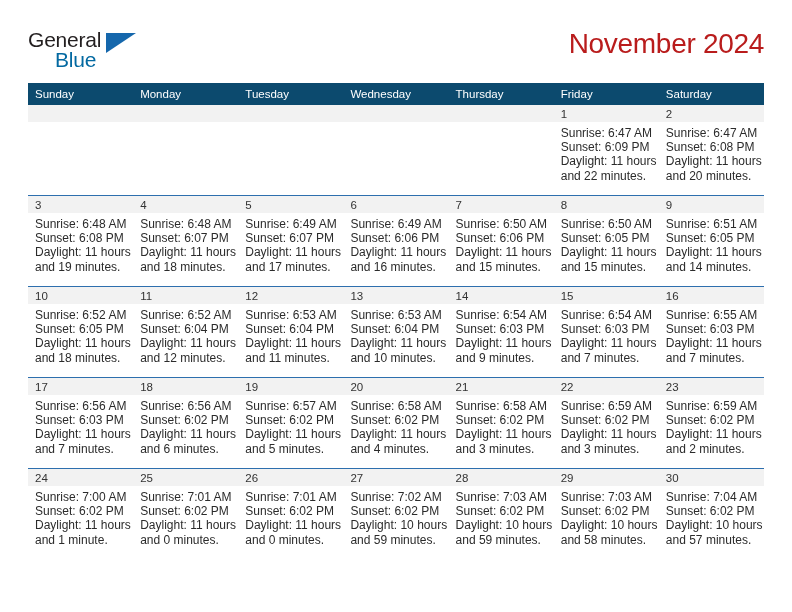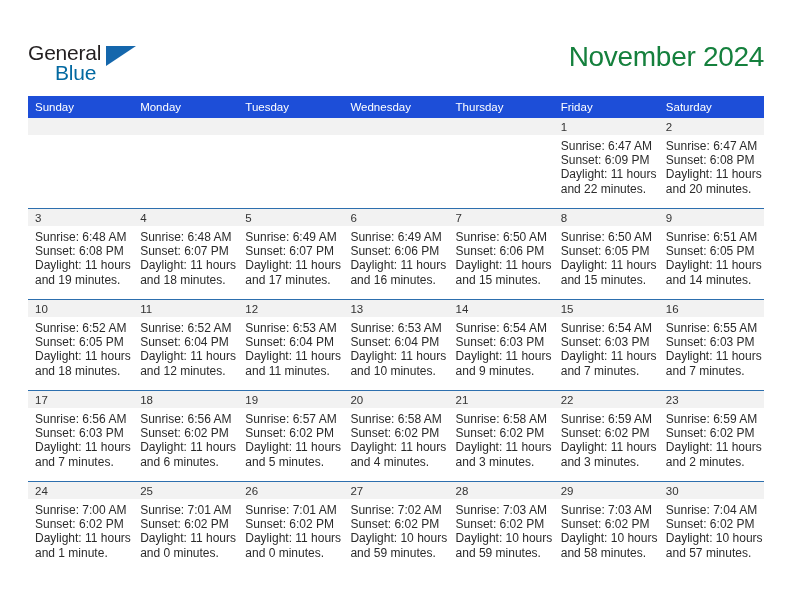--- a/index.html
+++ b/index.html
@@ -13,21 +13,21 @@
     font-family: "Liberation Sans", sans-serif;
     color: #1a1a1a;
     overflow: hidden;
   }
 
   .page {
     position: relative;
     width: 792px;
     height: 480px;
     box-sizing: border-box;
-    padding: 16px 28px;
+    padding: 3px 28px;
   }
 
   
   .header {
     display: flex;
     align-items: flex-start;
     justify-content: space-between;
     height: 76px;
     padding-top: 26px;
     box-sizing: border-box;
@@ -68,41 +68,41 @@
     border-bottom: 20px solid transparent;
   }
 
   .title-block {
     text-align: right;
     padding-top: 0px;
   }
   .cal-title {
     font-size: 28px;
     font-weight: normal;
-    color: #15803d;
+    color: #b91c1c;
     line-height: 1.1;
     letter-spacing: -0.3px;
     text-align: right;
   }
   .cal-subtitle {
     font-size: 14px;
     color: #1a1a1a;
     margin-top: 9px;
     letter-spacing: 0.05px;
   }
 
   
   .calendar {
     width: 736px;
     border-collapse: collapse;
     table-layout: fixed;
     margin-top: 4px;
   }
   .calendar th {
-    background: #1d4ed8;
+    background: #0c4a6e;
     color: #ffffff;
     font-size: 11.5px;
     font-weight: normal;
     text-align: left;
     padding: 5px 0 5px 7px;
     height: 20px;
     box-sizing: border-box;
     border: none;
   }
 

